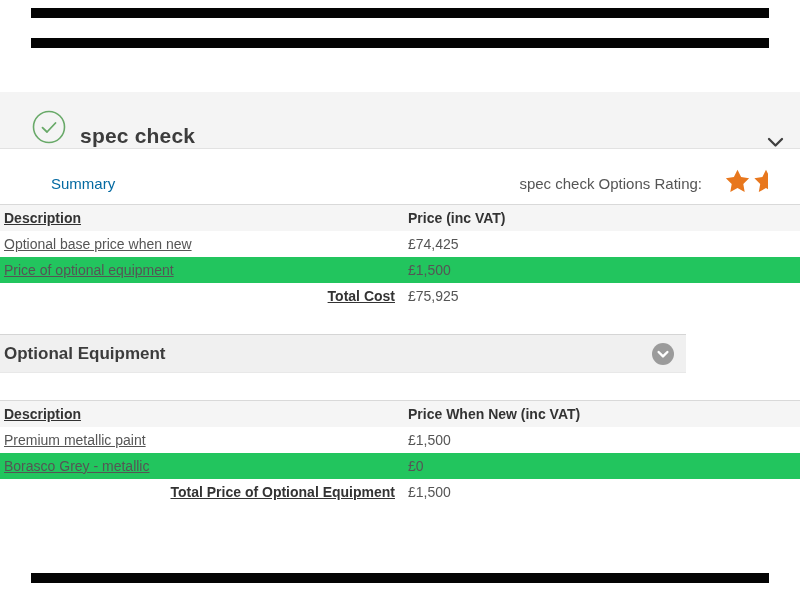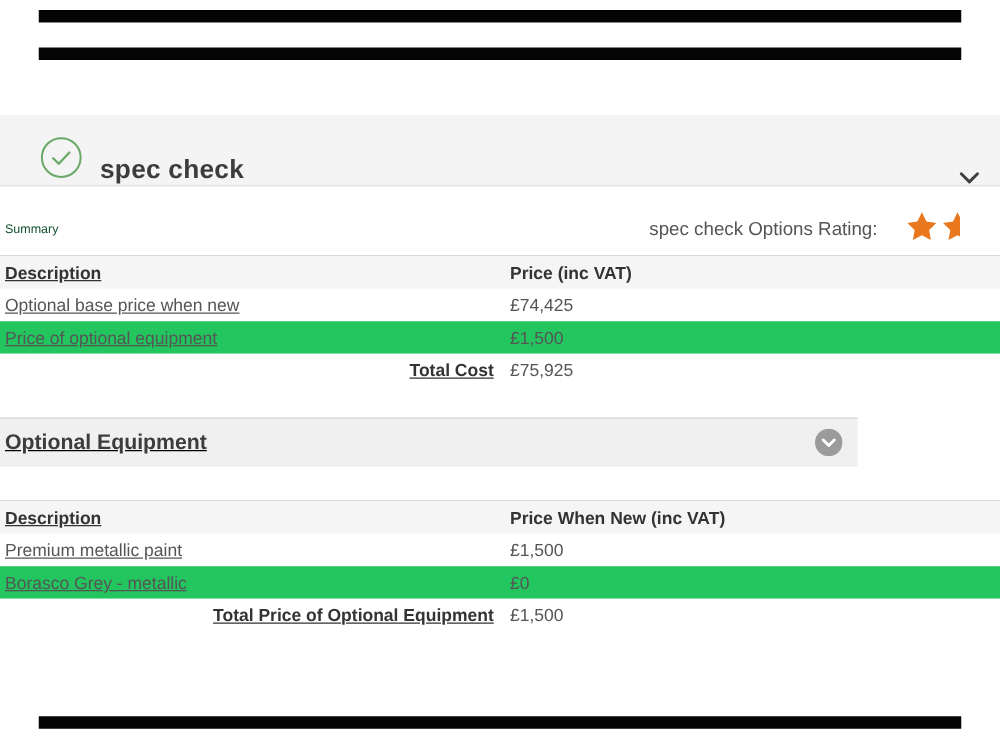--- a/index.html
+++ b/index.html
@@ -24,41 +24,41 @@
     display: flex; align-items: flex-end; padding: 0 16px 0 32px; cursor: pointer;
   }
   .sc-title { font-size: 21px; font-weight: bold; color: #3c3c3c; margin-left: 14px; letter-spacing: .2px; }
   .sc-chevron { margin-left: auto; display: flex; align-items: center; }
 
   
   .summary-row {
     position: absolute; top: 169px; left: 4px; right: 32px; height: 28px;
     display: flex; align-items: center;
   }
-  .summary-title { font-size: 10px; color: #14532d; }
+  .summary-title { font-size: 15px; color: #0369a1; margin-left: 47px; }
   .rating { margin-left: auto; display: flex; align-items: center; gap: 23px; }
   .rating-label { font-size: 15px; color: #555; }
   .stars { display: flex; align-items: center; gap: 4px; }
 
   
   .spec-table { position: absolute; left: 0; width: 800px; border-top: 1px solid #d9d9d9; }
   .t1 { top: 204px; }
   .t2 { top: 400px; }
   .trow { display: flex; height: 26px; align-items: center; font-size: 14px; color: #555; background: #fff; }
   .trow.thead { background: #f5f5f5; font-weight: bold; color: #333; }
   .trow.alt { background: #22c55e; justify-content: space-between; }
   .td-desc { width: 404px; box-sizing: border-box; padding-left: 4px; white-space: nowrap; text-decoration: underline; }
   .td-price { flex: 1; padding-left: 4px; white-space: nowrap; }
   .trow.total .td-desc { text-align: right; font-weight: bold; color: #333; padding-right: 9px; }
 
   
   .oe-bar {
     position: absolute; top: 334px; left: 0; width: 686px; height: 39px;
     background: #f0f0f0; border-top: 1px solid #d5d5d5; border-bottom: 1px solid #e8e8e8;
-    box-sizing: border-box; display: flex; align-items: center; padding: 0 12px 0 4px; cursor: pointer; text-decoration: underline;
+    box-sizing: border-box; display: flex; align-items: center; padding: 0 12px 0 4px; cursor: pointer;
   }
   .oe-title { font-size: 17px; font-weight: bold; color: #3c3c3c; }
   .oe-chevron { margin-left: auto; display: flex; align-items: center; }
 </style>
 </head>
 <body>
 
 <div class="page">
 
   <div class="ph-bar ph-1"></div>

